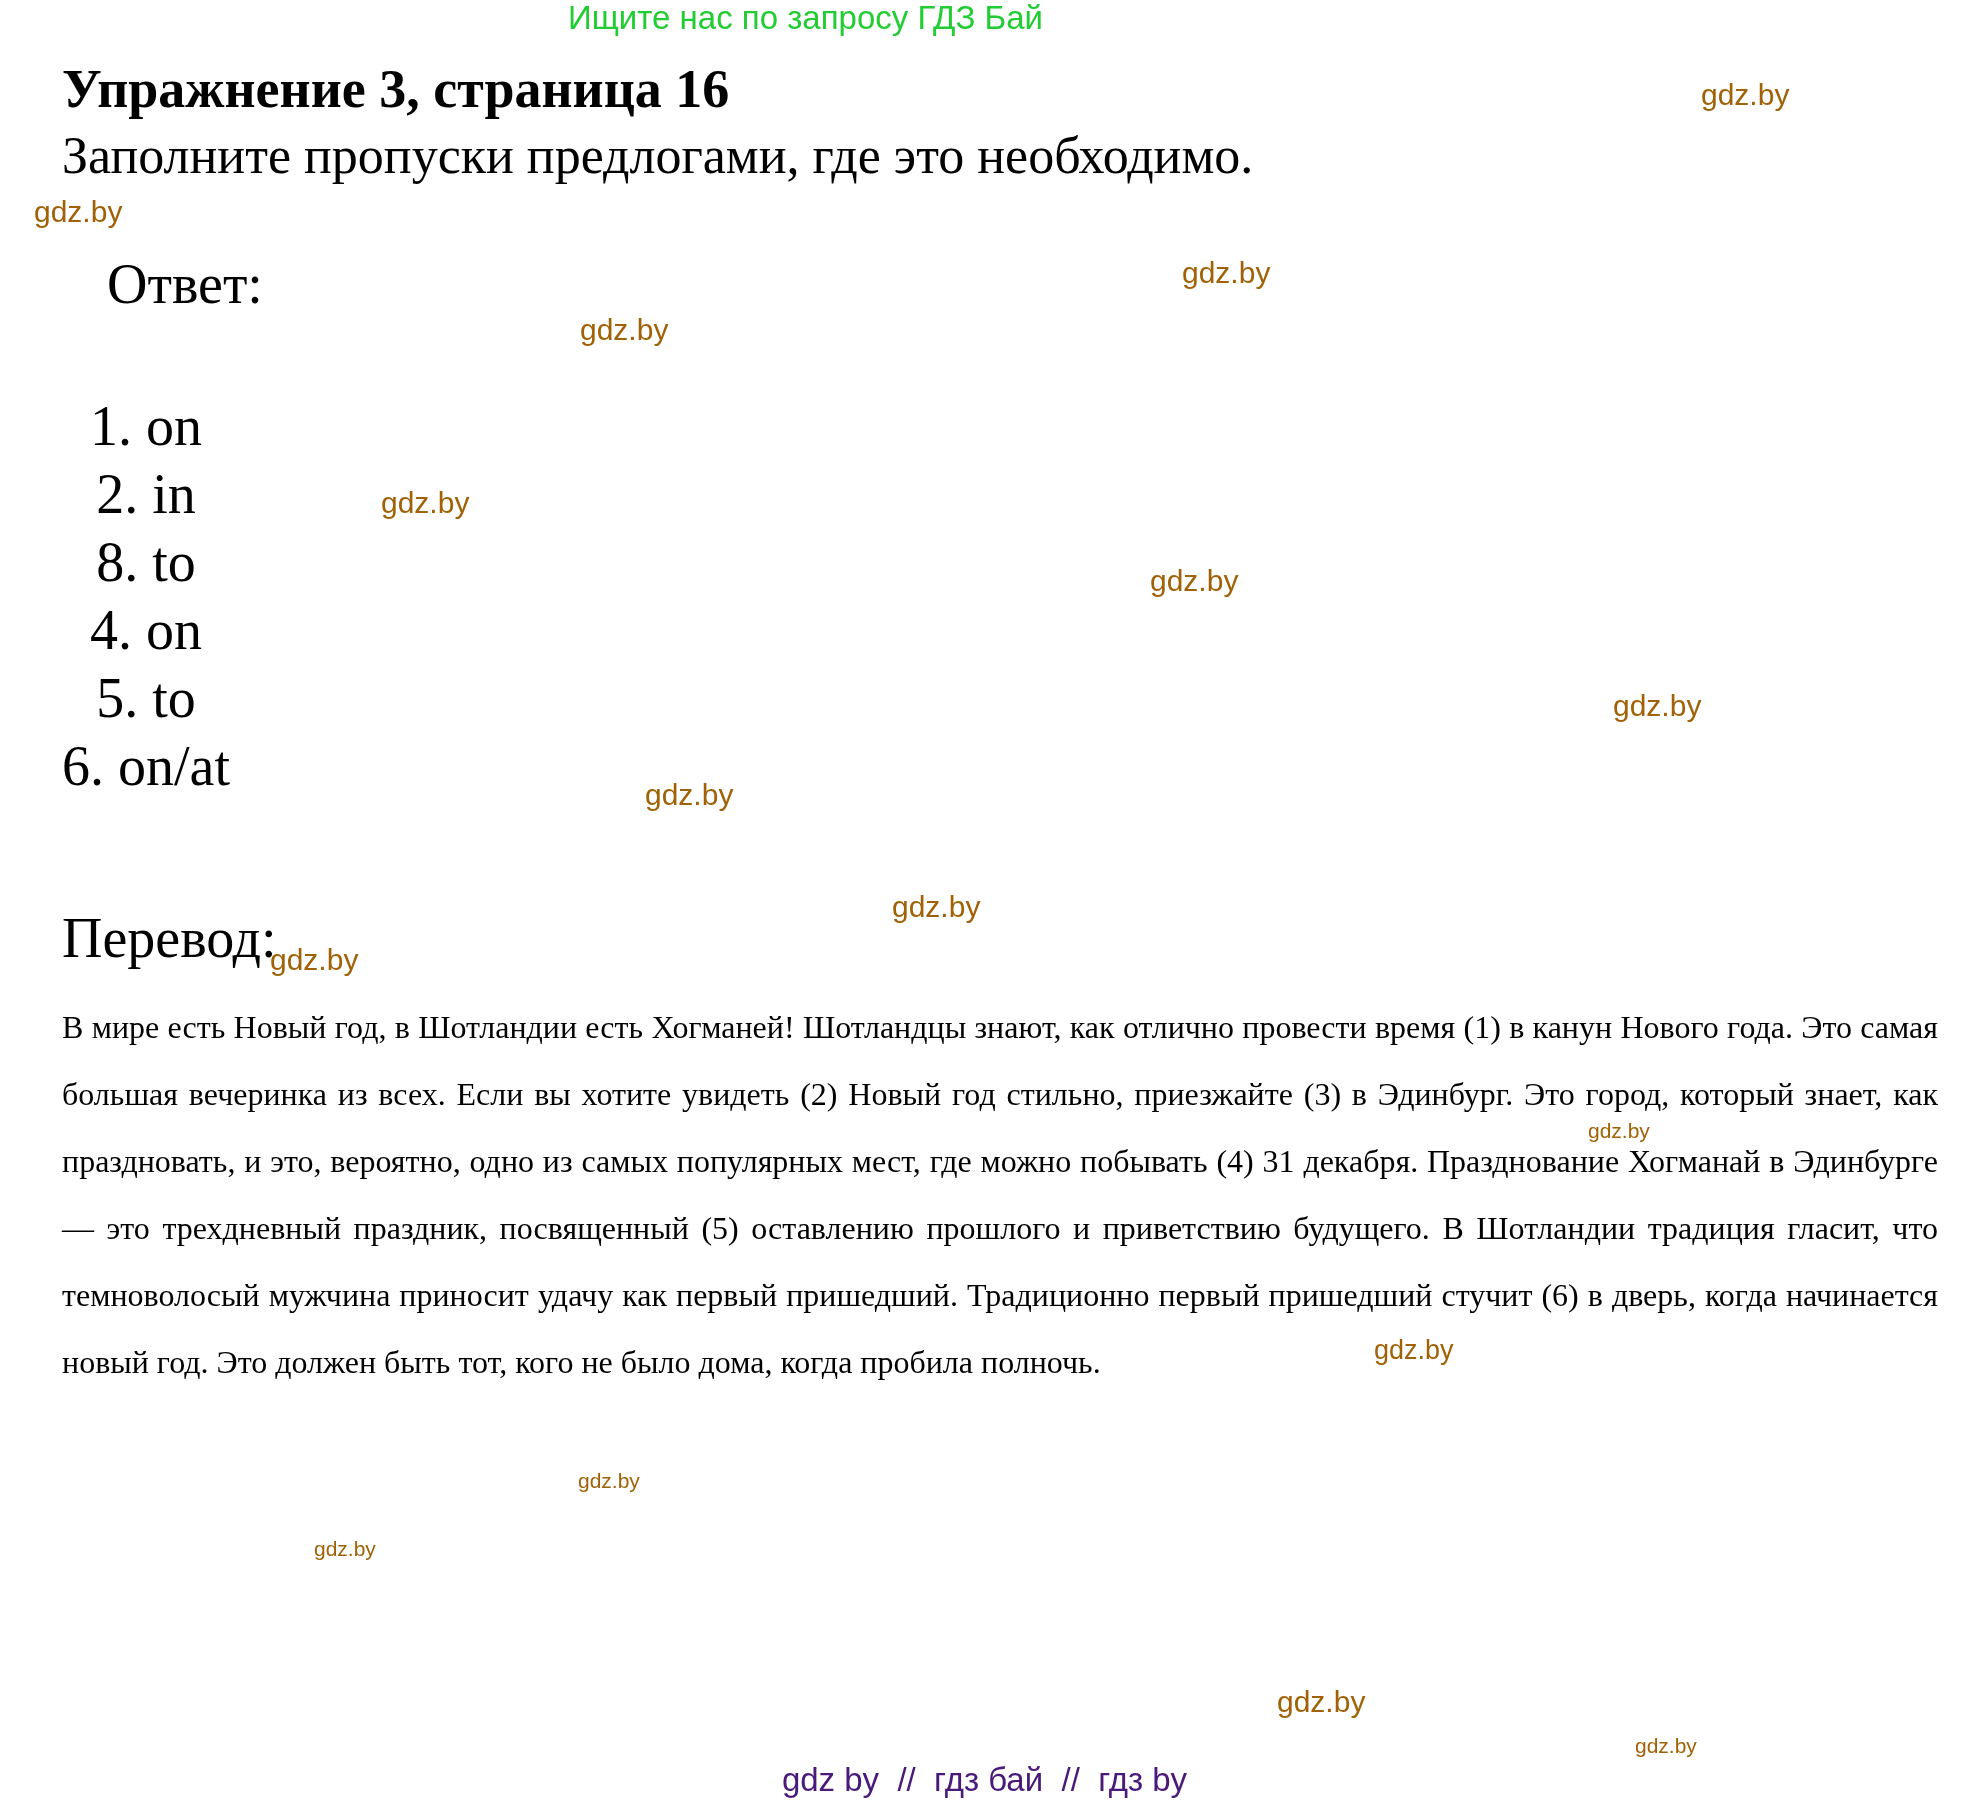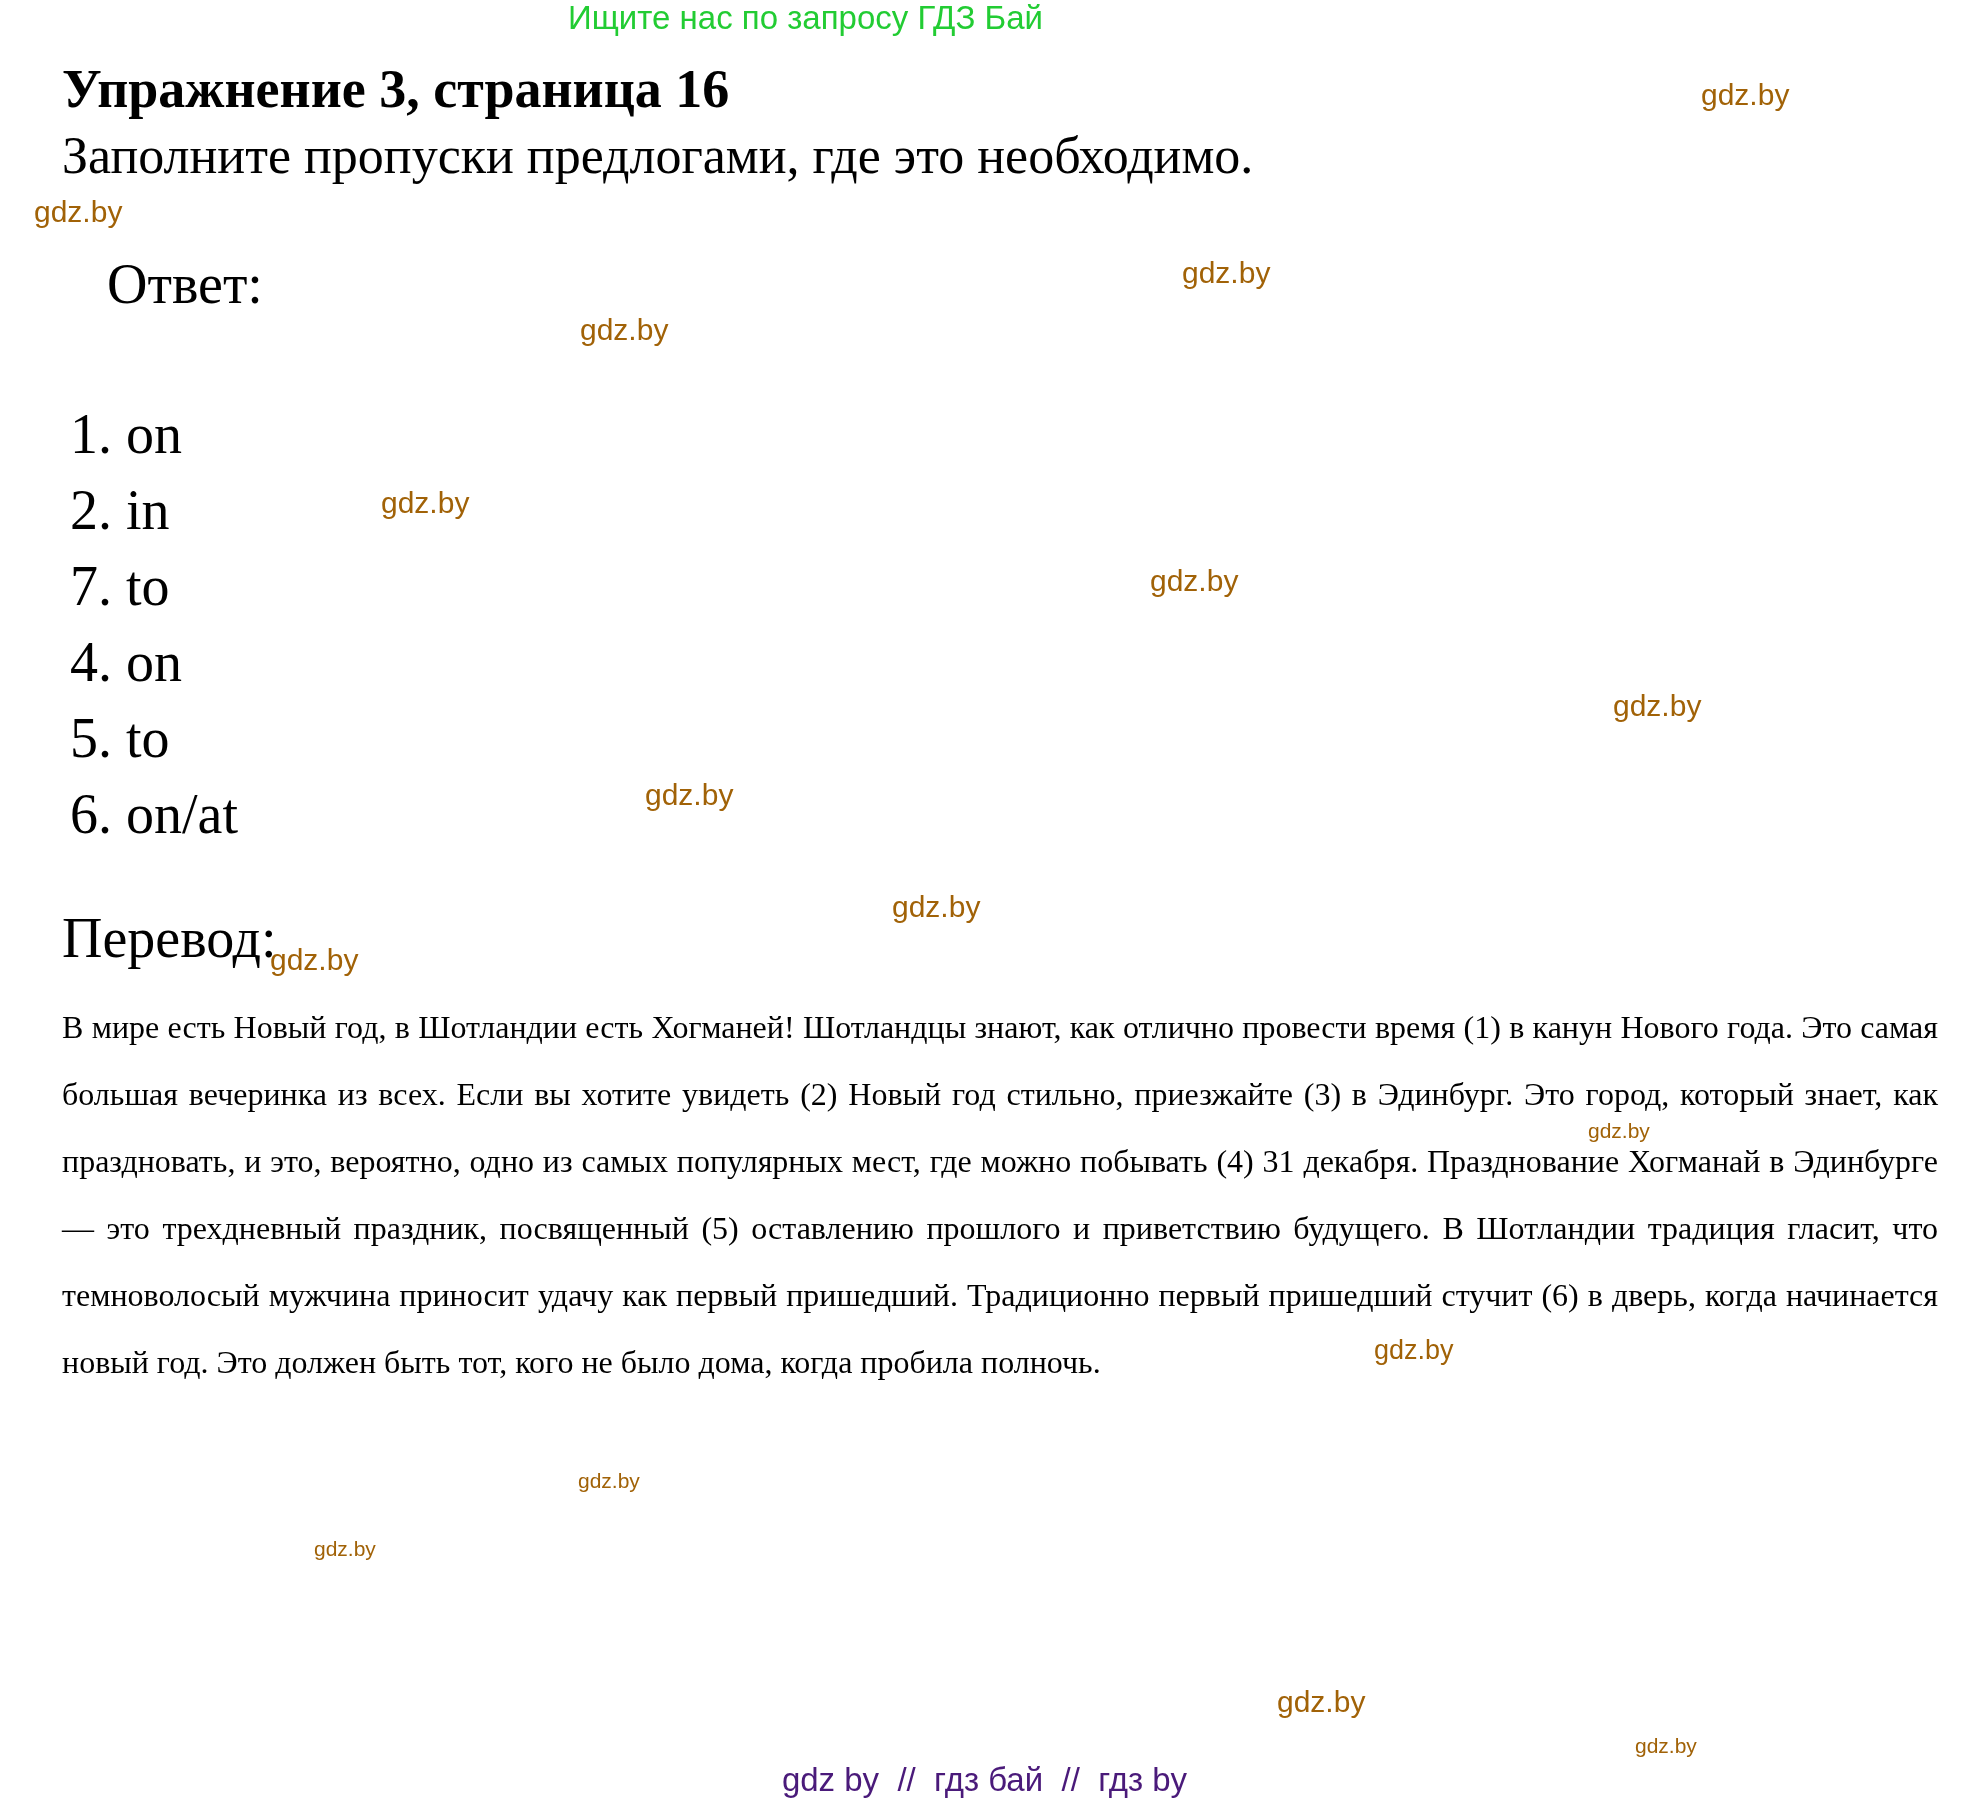--- a/index.html
+++ b/index.html
@@ -36,21 +36,21 @@
   .section-label {
     font-size: 56px; line-height: 60px;
   }
   .answers-label { left: 62px; top: 254px; margin-left: 45px; }
   .translation-label { left: 62px; top: 908px; }
   .answer-list {
     left: 62px; top: 392px;
     margin: 0; padding: 0; list-style: none;
     font-size: 56px; line-height: 68px;
   }
-  .answer-list li { margin: 8px; padding: 0; height: 68px; }
+  .answer-list li { margin: 0; padding: 0; height: 68px; text-align: center; }
   .paragraph {
     position: absolute;
     left: 62px; top: 994px;
     width: 1876px;
     font-size: 32px;
     line-height: 67px;
     text-align: justify;
     white-space: normal;
     font-family: Liberation Serif, serif;
   }
@@ -76,21 +76,21 @@
 
 <div class="abs banner">Ищите нас по запросу ГДЗ Бай</div>
 
 <h1 class="abs heading" style="margin:0">Упражнение 3, страница 16</h1>
 <div class="abs instruction">Заполните пропуски предлогами, где это необходимо.</div>
 
 <div class="abs section-label answers-label">Ответ:</div>
 <ul class="abs answer-list">
   <li>1. on</li>
   <li>2. in</li>
-  <li>7. to</li>
+  <li>8. to</li>
   <li>4. on</li>
   <li>5. to</li>
   <li>6. on/at</li>
 </ul>
 
 <div class="abs section-label translation-label">Перевод:</div>
 <p class="paragraph" style="margin:0">В мире есть Новый год, в Шотландии есть Хогманей! Шотландцы знают, как отлично провести время (1) в канун Нового года. Это самая большая вечеринка из всех. Если вы хотите увидеть (2) Новый год стильно, приезжайте (3) в Эдинбург. Это город, который знает, как праздновать, и это, вероятно, одно из самых популярных мест, где можно побывать (4) 31 декабря. Празднование Хогманай в Эдинбурге — это трехдневный праздник, посвященный (5) оставлению прошлого и приветствию будущего. В Шотландии традиция гласит, что темноволосый мужчина приносит удачу как первый пришедший. Традиционно первый пришедший стучит (6) в дверь, когда начинается новый год. Это должен быть тот, кого не было дома, когда пробила полночь.</p>
 
 <div class="wm" style="left:34px;top:196px">gdz.by</div>
 <div class="wm" style="left:1701px;top:79px">gdz.by</div>

